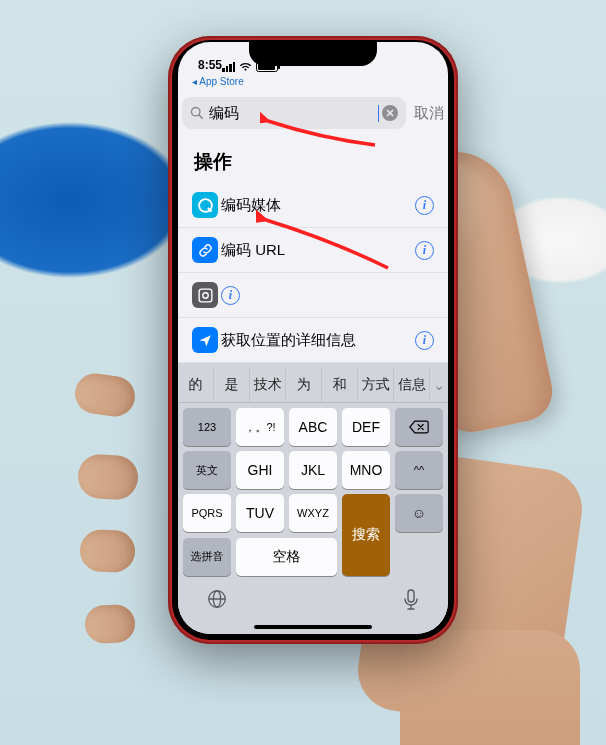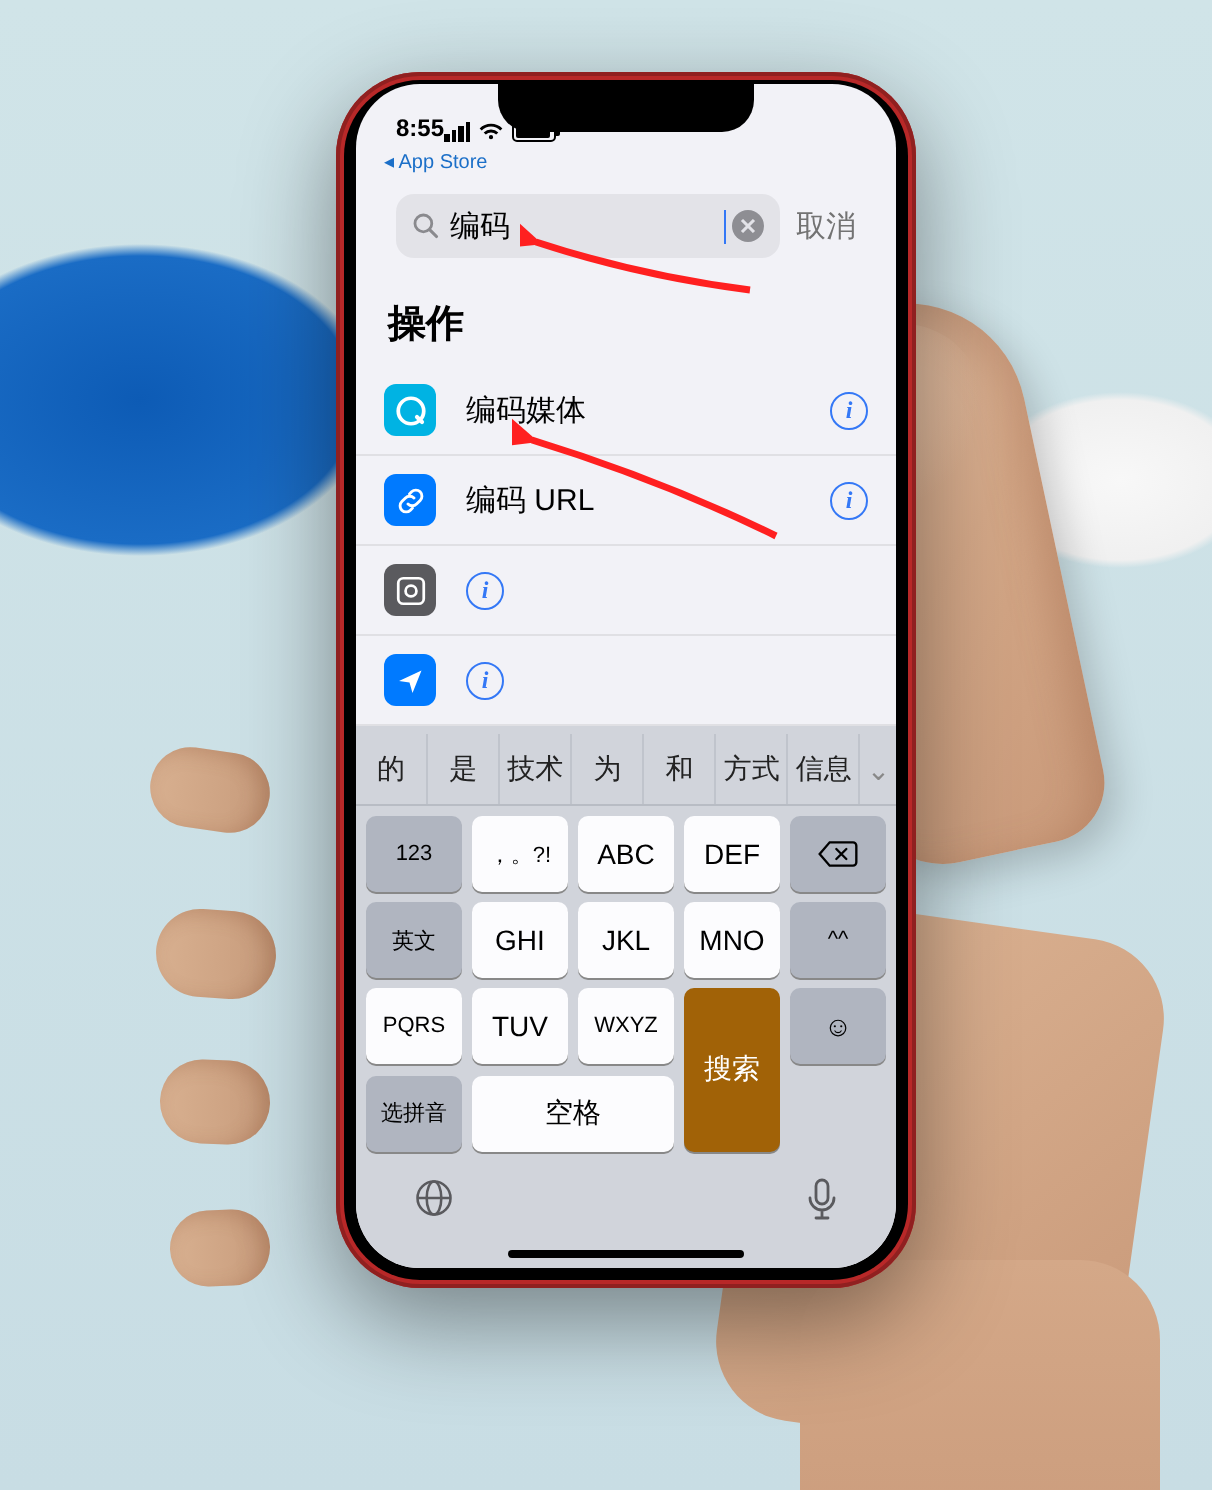--- a/index.html
+++ b/index.html
@@ -22,31 +22,31 @@
 .status{height:40px;display:flex;align-items:flex-end;padding:0 20px 4px;font-size:12px;font-weight:600;color:#000}
 .status-r{display:flex;gap:4px;align-items:center}
 .sig{display:inline-flex;gap:1px;align-items:flex-end}
 .sig i{width:2.5px;background:#000;display:block}
 .sig i:nth-child(1){height:4px}.sig i:nth-child(2){height:6px}.sig i:nth-child(3){height:8px}.sig i:nth-child(4){height:10px}
 .wifi{width:13px;height:10px}
 .batt{width:22px;height:11px;border:1px solid #000;border-radius:2.5px;position:relative}
 .batt::before{content:"";position:absolute;right:-3px;top:3px;width:2px;height:4px;background:#000;border-radius:0 1px 1px 0}
 .batt::after{content:"";position:absolute;left:1px;top:1px;bottom:1px;width:17px;background:#000;border-radius:1px}
 .back-app{font-size:10px;color:#1b6fc8;padding:0 14px 4px}
-.search-row{display:flex;align-items:center;gap:8px;padding:6px 20px 10px}
+.search-row{display:flex;align-items:center;gap:8px;padding:6px 4px 10px}
 .search-box{flex:1;height:32px;background:#e3e3e8;border-radius:9px;display:flex;align-items:center;padding:0 8px;gap:5px}
 .sicon{color:#8a8a8e}
 .sinput{flex:1;font-size:15px;color:#000;position:relative}
 .sinput::after{content:"";position:absolute;right:-2px;top:1px;width:1.5px;height:17px;background:#3478f6;animation:bl 1s step-end infinite}
 @keyframes bl{50%{opacity:0}}
 .clearb{width:16px;height:16px;background:#8e8e93;border-radius:50%;color:#e3e3e8;display:flex;align-items:center;justify-content:center;font-size:11px;font-weight:700}
 .cancel{color:#737373;font-size:15px}
 .sec-h{font-size:19px;font-weight:700;padding:10px 16px 8px;color:#000}
 .list{background:#f2f2f7;flex:1}
-.row{display:flex;align-items:center;padding:9px 14px;gap:15px;border-bottom:.5px solid #e0e0e4}
+.row{display:flex;align-items:center;padding:9px 14px;gap:3px;border-bottom:.5px solid #e0e0e4}
 .ricon{width:26px;height:26px;border-radius:6px;display:flex;align-items:center;justify-content:center;flex-shrink:0}
 .ic-qt{background:#00b3e3}
 .ic-link{background:#007aff}
 .ic-b64{background:#5a5a5e}
 .ic-loc{background:#007aff}
 .rlabel{flex:1;font-size:15px;color:#000}
 .info{width:19px;height:19px;border:1.5px solid #3478f6;border-radius:50%;color:#3478f6;display:flex;align-items:center;justify-content:center;font-size:12px;font-family:Georgia,serif;font-style:italic;font-weight:600}
 .kb{background:#d1d4db;padding-top:4px}
 .cand{display:flex;border-bottom:1px solid #b8bcc4;height:36px}
 .cand span{flex:1;display:flex;align-items:center;justify-content:center;font-size:14px;color:#222;border-right:1px solid #c0c4cc}
@@ -143,20 +143,21 @@
               </svg>
             </span>
      <span class="info">i</span>
     </div>
     <div class="row">
      <span class="ricon ic-loc">
               <svg width="15" height="15" viewBox="0 0 20 20">
                 <path d="M2 10L17 3l-6 15-2-7z" fill="#fff"></path>
               </svg>
             </span>
+     <span class="rlabel">获取位置的详细信息</span>
      <span class="info">i</span>
     </div>
    </div>
 
    <div class="kb">
     <div class="cand">
      <span>的</span>
      <span>是</span>
      <span>技术</span>
      <span>为</span>

